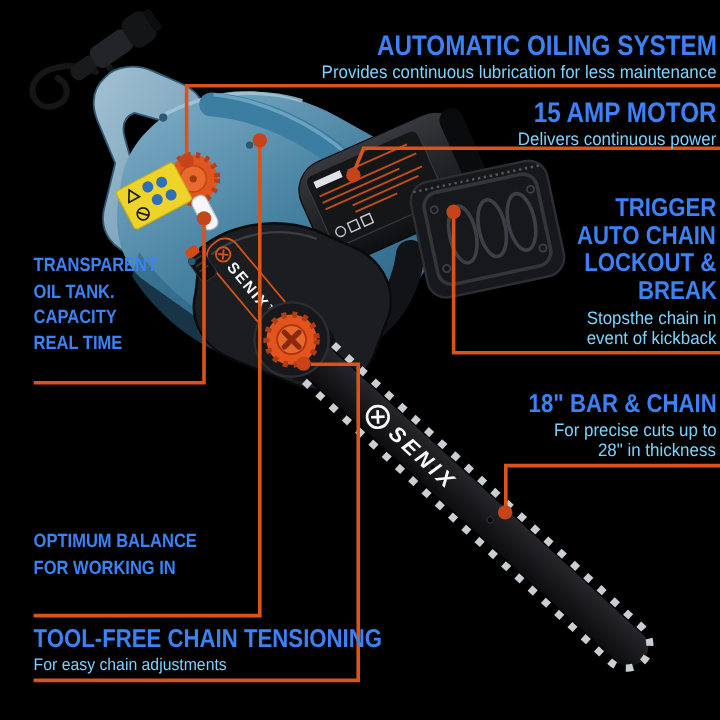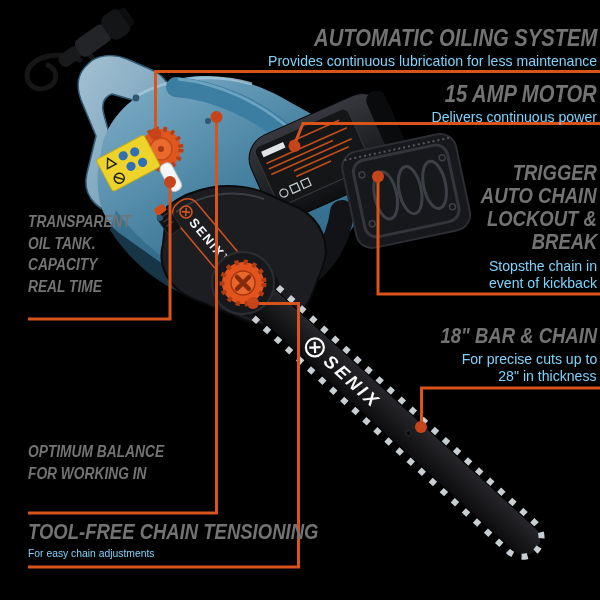--- a/index.html
+++ b/index.html
@@ -2,27 +2,27 @@
 <html><head>
 <meta charset="utf-8">
 <style>
   html,body{margin:0;padding:0;background:#000;}
   #stage{position:relative;width:600px;height:600px;background:#000;overflow:hidden;
          font-family:"Liberation Sans",sans-serif;}
   svg.layer{position:absolute;left:0;top:0;}
   .tb{position:absolute;white-space:nowrap;}
   .tb.r{text-align:right;}
   .tb.l{text-align:left;}
-  .h{font-weight:700;color:#737373;letter-spacing:0;font-style:italic;}
+  .h{font-weight:700;color:#3b82f6;letter-spacing:0;}
   .sub{font-weight:400;color:#7dd3fc;}
   .f23{font-size:23.5px;line-height:25px;}
   .f21{font-size:21.5px;line-height:23px;}
   .f20{font-size:16px;line-height:21.6px;}
   .f15{font-size:15px;line-height:16.5px;}
-  .f14{font-size:11px;line-height:15.5px;text-decoration:underline;}
+  .f14{font-size:14px;line-height:15.5px;text-decoration:underline;}
   .sx{display:inline-block;}
   .r .sx{transform-origin:100% 50%;}
   .l .sx{transform-origin:0 50%;}
   .h .sx{transform:scaleX(.86);}
   .sub .sx{transform:scaleX(.94);}
   .mt2{margin-top:2px;}.mt3{margin-top:3px;}.mt4{margin-top:4px;}
 </style>
 </head>
 <body>
 

